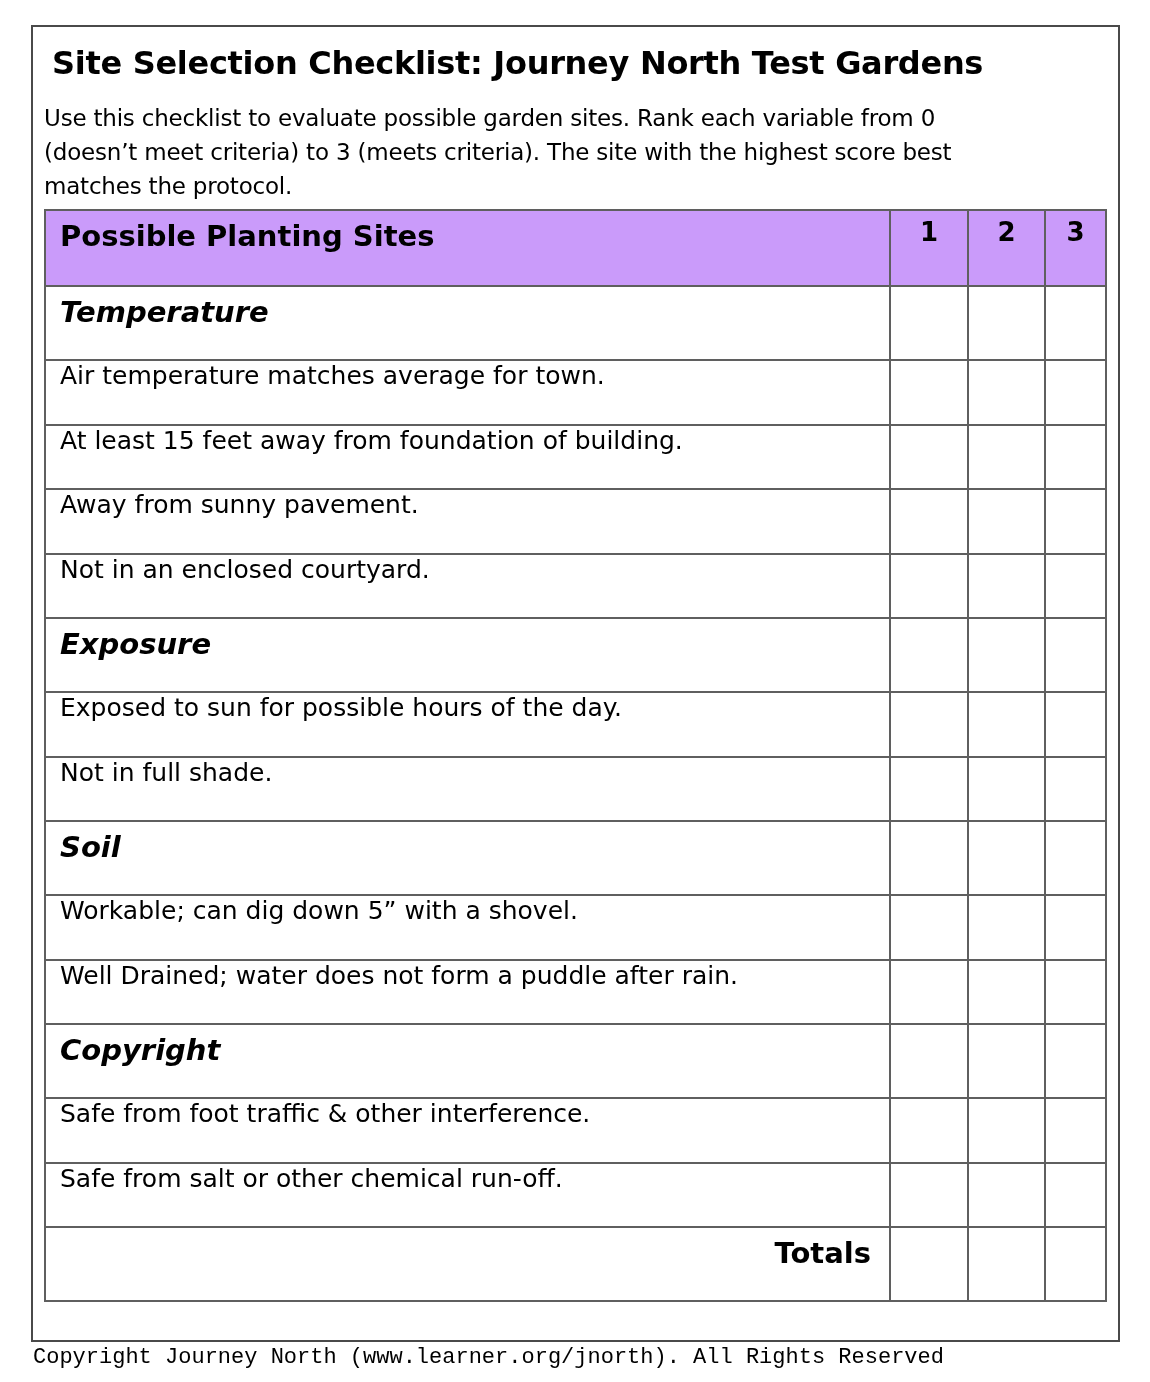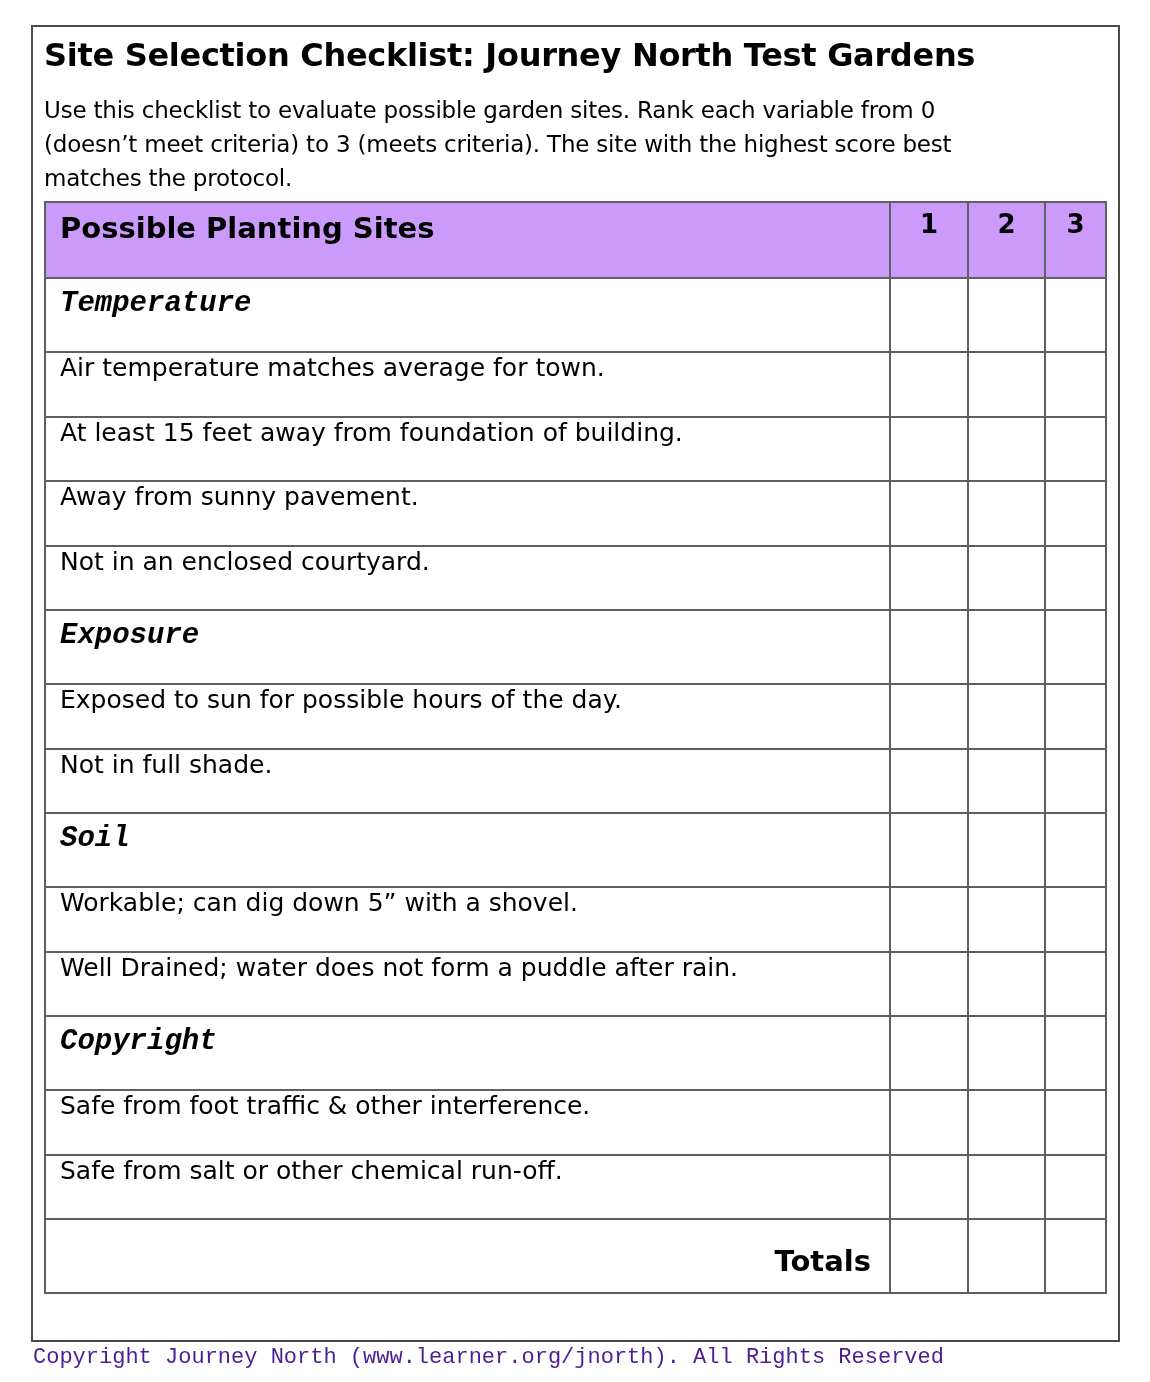--- a/index.html
+++ b/index.html
@@ -20,21 +20,21 @@
     left: 31px;
     top: 25px;
     width: 1089px;
     height: 1317px;
     border: 2px solid #4a4a4a;
     box-sizing: border-box;
     padding: 8px 0 0 11px;
     overflow: visible;
   }
   .title {
-    margin: 0;
+    margin: 8px;
     font-size: 32px;
     font-weight: bold;
     line-height: 40px;
     white-space: nowrap;
     letter-spacing: -0.3px;
   }
   .intro {
     margin-top: 18px;
     font-size: 23px;
     line-height: 34px;
@@ -62,49 +62,49 @@
     text-align: left;
     font-size: 29px;
     font-weight: bold;
     padding-top: 8px;
   }
   tr.header-row th.num {
     text-align: center;
     padding: 6px 0 0 0;
     font-size: 26px;
   }
-  tr.section-row { height: 74px; font-family: Liberation Mono, monospace; }
+  tr.section-row { height: 74px; }
   tr.section-row td.label {
     font-size: 29px;
     font-weight: bold;
     font-style: italic;
     padding-top: 8px;
   }
   tr.item-row { height: 64.5px; }
   tr.item-row td.label {
     font-size: 25px;
     padding-top: 0;
   }
   tr.totals-row { height: 74px; }
   tr.totals-row td.label {
     font-size: 29px;
     font-weight: bold;
     text-align: right;
-    padding: 24px 18px 0 0;
+    padding: 8px 18px 0 0;
   }
   td.score { padding: 0; }
 
   .copyright {
     position: absolute;
     left: 33px;
     top: 1345px;
     font-family: "Liberation Mono", "DejaVu Sans Mono", monospace;
     font-size: 22px;
     white-space: nowrap;
-    color: #4c1d95;
+    color: #000000;
   }
 </style>
 </head>
 <body>
 
 <div class="page">
   <div class="frame">
 
     <h1 class="title">Site Selection Checklist: Journey North Test Gardens</h1>
 

